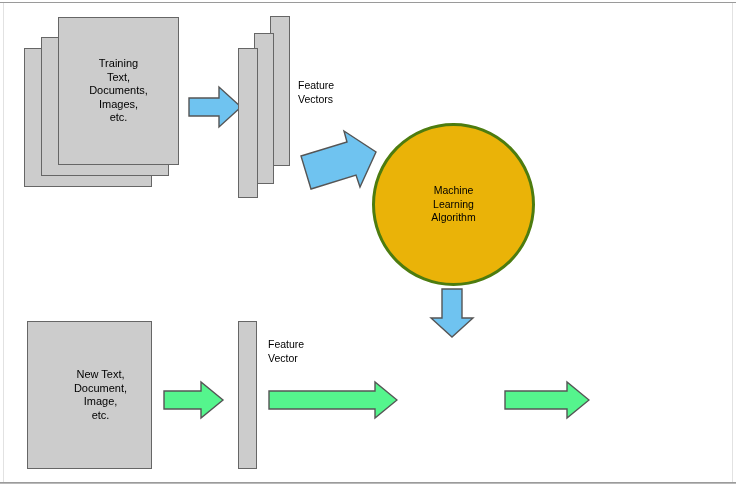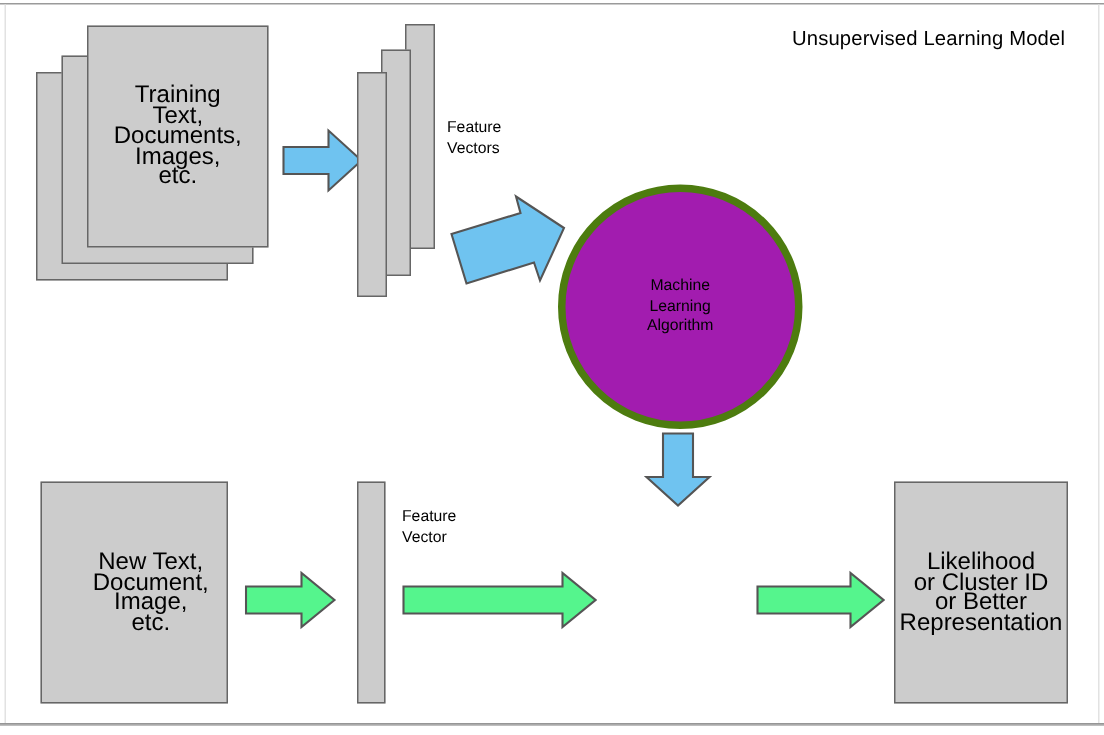--- a/index.html
+++ b/index.html
@@ -57,35 +57,35 @@
     position: absolute;
     background: #cccccc;
     border: 1px solid #666666;
     box-sizing: border-box;
     display: flex;
     align-items: center;
     justify-content: center;
     text-align: center;
   }
   .box .txt {
-    font-size: 16px;
+    font-size: 11px;
     line-height: 13.5px;
     color: #000000;
     white-space: pre-line;
   }
   .bar {
     position: absolute;
     background: #cccccc;
     border: 1px solid #666666;
     box-sizing: border-box;
   }
   .circle {
     position: absolute;
-    background: #a21caf;
-    border: 5px solid #4d7c0f;
+    background: #eab308;
+    border: 3px solid #4d7c0f;
     border-radius: 50%;
     box-sizing: border-box;
     display: flex;
     align-items: center;
     justify-content: center;
     text-align: center;
   }
   .circle .txt {
     font-size: 10.5px;
     line-height: 13.5px;
@@ -132,21 +132,20 @@
 </head>
 <body>
 
 <div id="canvas">
 
   <div class="edge-top"></div>
   <div class="edge-bottom"></div>
   <div class="edge-left"></div>
   <div class="edge-right"></div>
 
-  <div class="title">Unsupervised Learning Model</div>
 
   <div class="box" style="left:24px; top:48px; width:128px; height:139px;"></div>
   <div class="box" style="left:41px; top:37px; width:128px; height:139px;"></div>
   <div class="box" style="left:58px; top:17px; width:121px; height:148px;">
     <span class="txt">Training
 Text,
 Documents,
 Images,
 etc.</span>
   </div>
@@ -206,20 +205,14 @@
     </svg>
   </div>
 
 
   <div class="arrow" style="left:504px; top:380px; width:86px; height:40px;">
     <svg width="86" height="40" viewBox="0 0 86 40">
       <polygon points="1,11 63,11 63,2 85,20 63,38 63,29 1,29" fill="#55f58d" stroke="#555555" stroke-width="1.4" stroke-linejoin="miter"></polygon>
     </svg>
   </div>
 
-  <div class="box" style="left:596px; top:321px; width:116px; height:148px;">
-    <span class="txt">Likelihood
-or Cluster ID
-or Better
-Representation</span>
-  </div>
 
 </div>
 
 </body></html>

